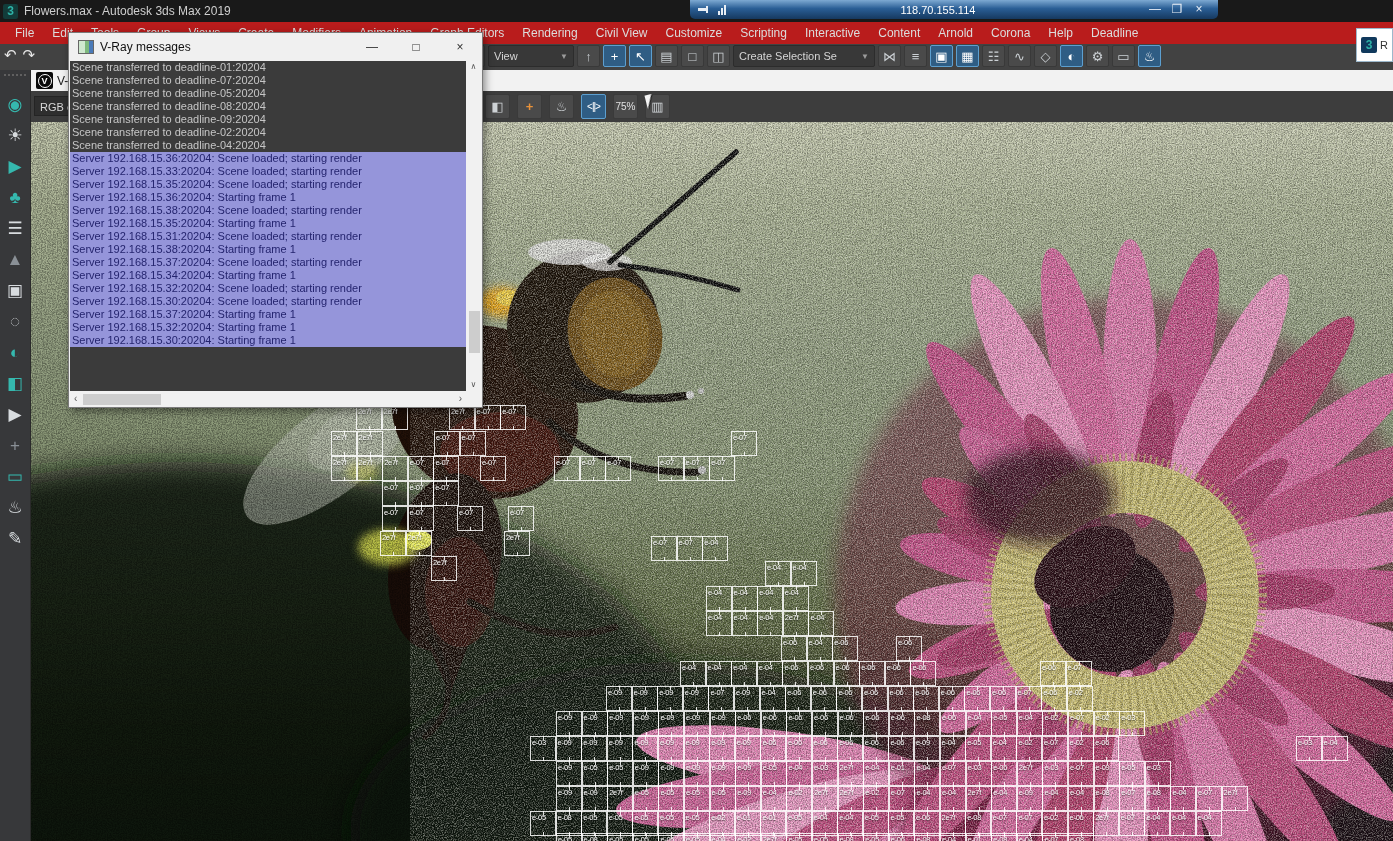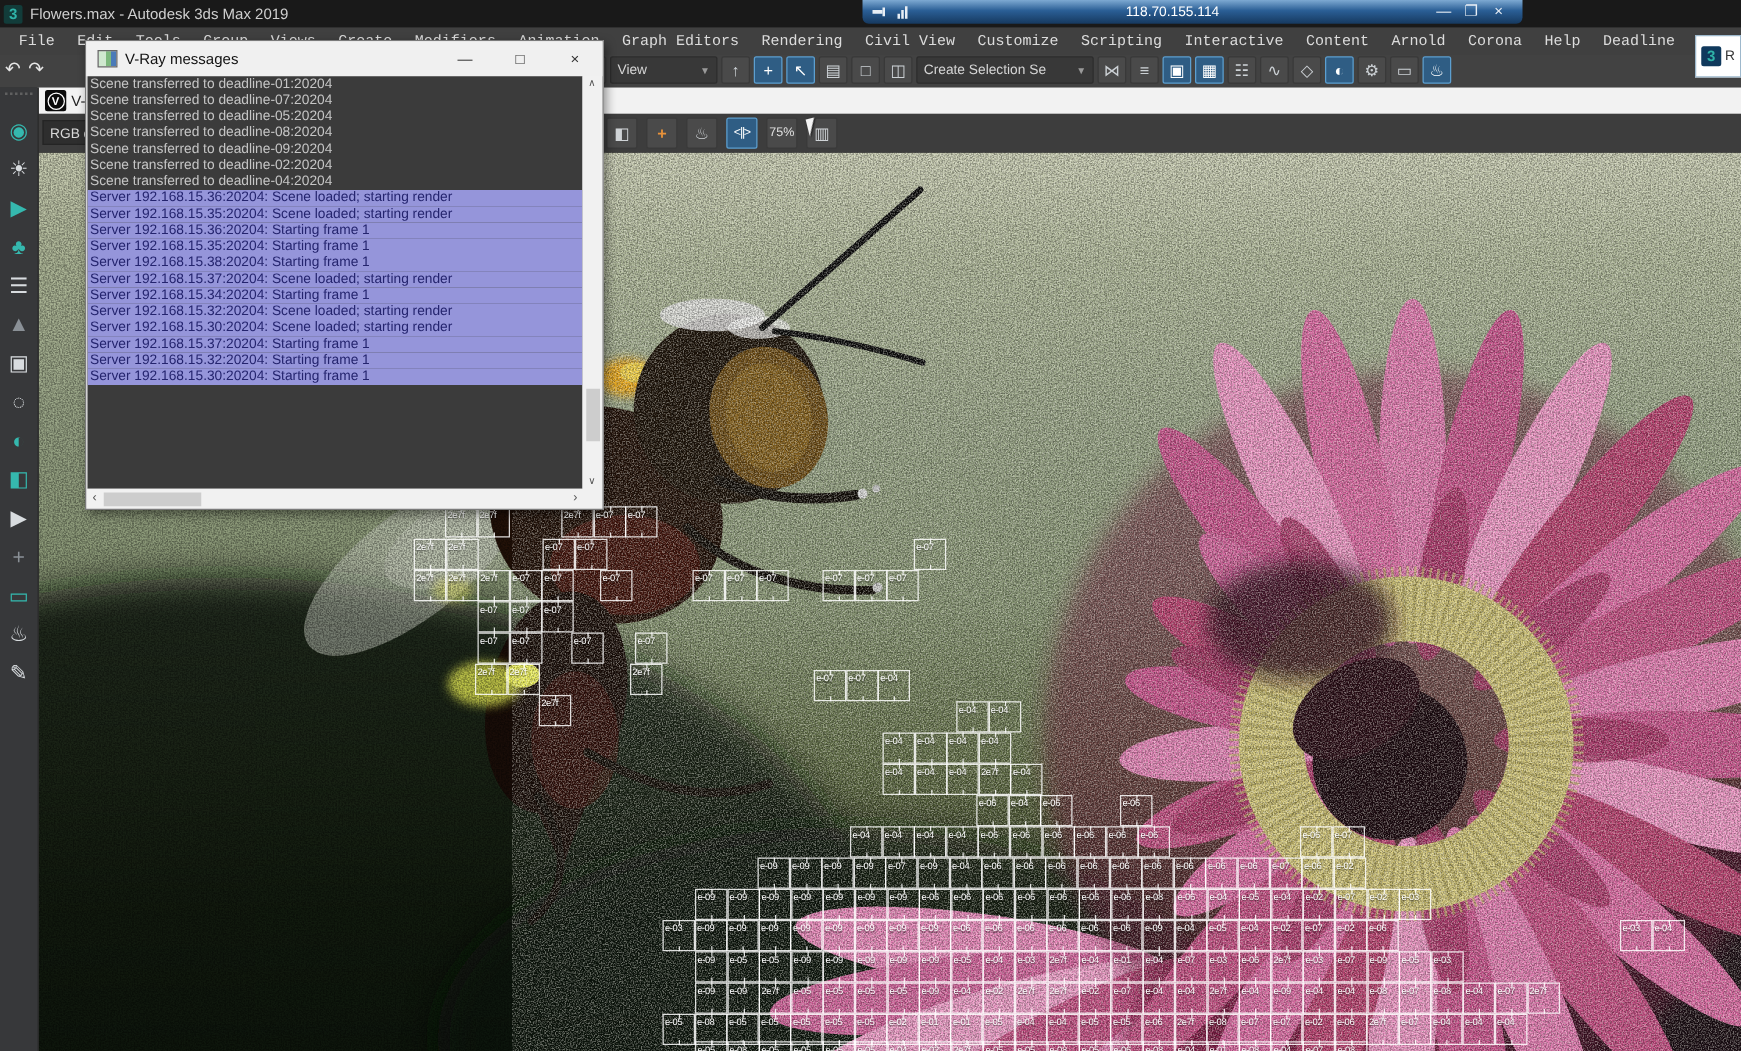--- a/index.html
+++ b/index.html
@@ -15,22 +15,22 @@
           background:linear-gradient(#7da9d2,#2a5e95 45%,#16395f);border-radius:0 0 5px 5px;
           color:#fff;font-size:11px;display:flex;align-items:center;padding:0 8px;box-sizing:border-box;}
   .rdp-title{flex:1;text-align:center;}
   .rdp-btn{width:22px;text-align:center;color:#e8eef5;font-size:12px;line-height:19px;}
   .pinshape{width:10px;height:10px;position:relative;margin-right:10px;}
   .pinshape::before{content:"";position:absolute;left:0;top:3px;width:8px;height:3px;background:#e8eef5;}
   .pinshape::after{content:"";position:absolute;left:8px;top:1px;width:2px;height:7px;background:#e8eef5;}
   .sigshape{display:flex;align-items:flex-end;gap:1px;height:10px;margin-right:6px;}
   .sigshape i{display:block;width:2px;background:#e8eef5;}
   
-  .menubar{position:absolute;left:0;top:22px;width:1393px;height:22px;background:#404040;
-           display:flex;align-items:center;padding-left:6px;box-sizing:border-box;font-family:Liberation Mono, monospace;}
+  .menubar{position:absolute;left:0;top:22px;width:1393px;height:22px;background:#b91c1c;
+           display:flex;align-items:center;padding-left:6px;box-sizing:border-box;}
   .menu-item{color:#dcdcdc;font-size:12px;padding:0 9px;line-height:22px;white-space:nowrap;}
   
   .maintoolbar{position:absolute;left:0;top:44px;width:1393px;height:26px;background:#424242;
                border-bottom:1px solid #2e2e2e;}
   .qat{position:absolute;left:4px;top:2px;display:flex;gap:6px;color:#e6e6e6;font-size:15px;}
   .tb-row{position:absolute;left:462px;top:1px;display:flex;align-items:center;gap:3px;}
   .tb-btn{width:23px;height:22px;background:#4a4a4a;border:1px solid #393939;color:#ccd1d5;
           font-size:13px;text-align:center;line-height:22px;border-radius:2px;box-sizing:border-box;}
   .tb-btn.active{background:#2f5d84;border-color:#5c9fd0;color:#fff;}
   .tb-drop{height:20px;background:#383838;border:1px solid #2c2c2c;color:#d5d5d5;font-size:11px;
@@ -1035,23 +1035,26 @@
   </div>
   <div class="msg-body" id="logbody">
         <div class="logline">Scene transferred to deadline-01:20204</div>
         <div class="logline">Scene transferred to deadline-07:20204</div>
         <div class="logline">Scene transferred to deadline-05:20204</div>
         <div class="logline">Scene transferred to deadline-08:20204</div>
         <div class="logline">Scene transferred to deadline-09:20204</div>
         <div class="logline">Scene transferred to deadline-02:20204</div>
         <div class="logline">Scene transferred to deadline-04:20204</div>
         <div class="logline sel">Server 192.168.15.36:20204: Scene loaded; starting render</div>
+        <div class="logline sel">Server 192.168.15.33:20204: Scene loaded; starting render</div>
         <div class="logline sel">Server 192.168.15.35:20204: Scene loaded; starting render</div>
         <div class="logline sel">Server 192.168.15.36:20204: Starting frame 1</div>
+        <div class="logline sel">Server 192.168.15.38:20204: Scene loaded; starting render</div>
         <div class="logline sel">Server 192.168.15.35:20204: Starting frame 1</div>
+        <div class="logline sel">Server 192.168.15.31:20204: Scene loaded; starting render</div>
         <div class="logline sel">Server 192.168.15.38:20204: Starting frame 1</div>
         <div class="logline sel">Server 192.168.15.37:20204: Scene loaded; starting render</div>
         <div class="logline sel">Server 192.168.15.34:20204: Starting frame 1</div>
         <div class="logline sel">Server 192.168.15.32:20204: Scene loaded; starting render</div>
         <div class="logline sel">Server 192.168.15.30:20204: Scene loaded; starting render</div>
         <div class="logline sel">Server 192.168.15.37:20204: Starting frame 1</div>
         <div class="logline sel">Server 192.168.15.32:20204: Starting frame 1</div>
         <div class="logline sel">Server 192.168.15.30:20204: Starting frame 1</div>
       </div>
   <div class="vscroll">

